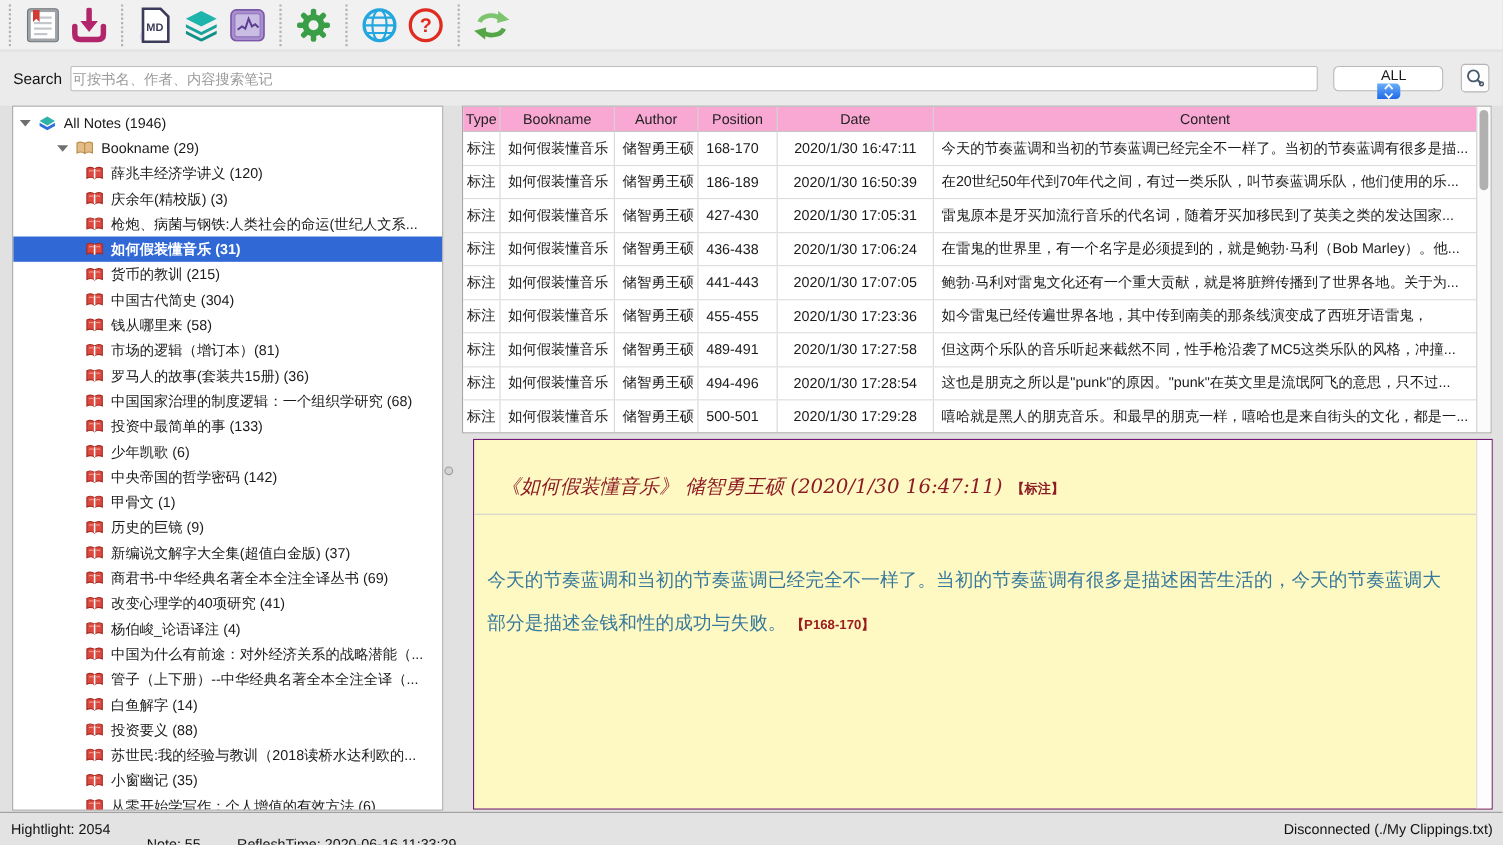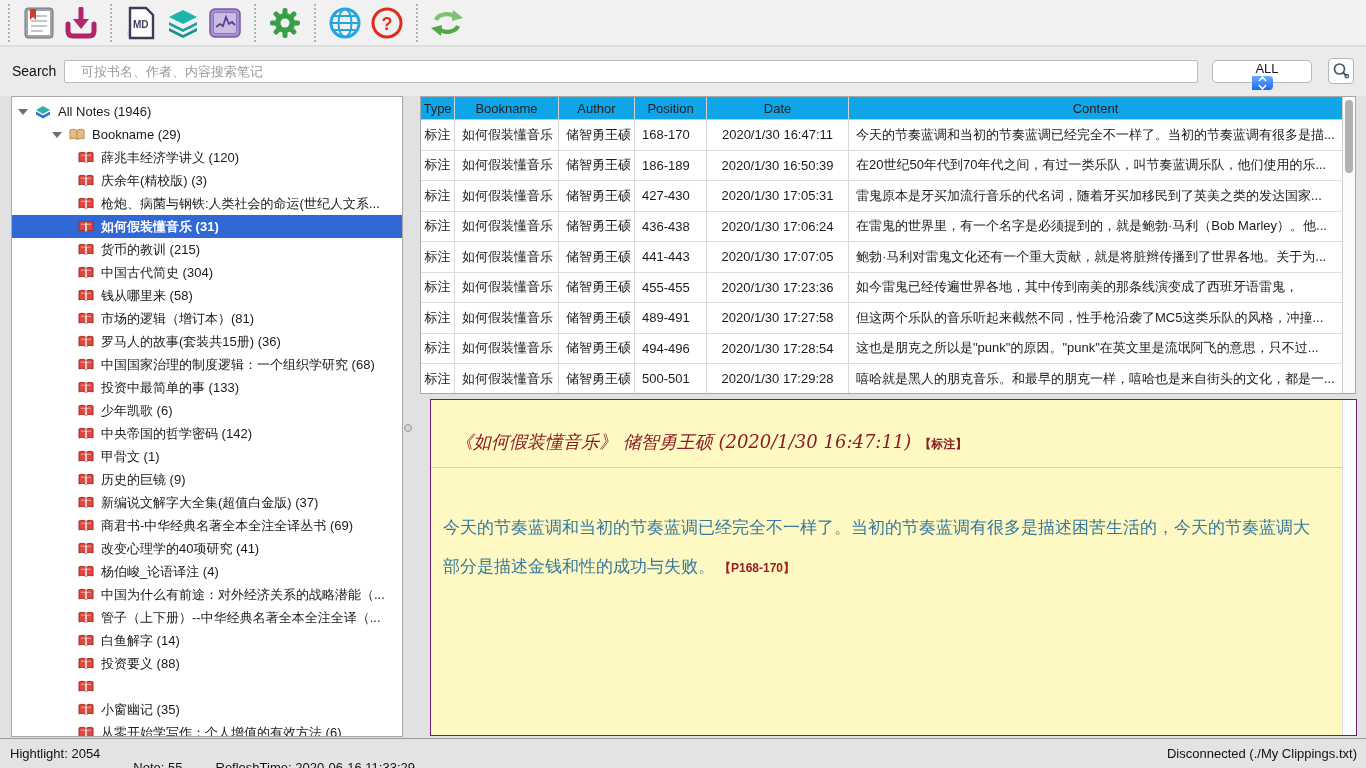--- a/index.html
+++ b/index.html
@@ -11,21 +11,21 @@
   }
   
   .toolbar{position:absolute;top:0;left:0;right:0;height:46px;background:#f1f1f1;
     display:flex;align-items:center;border-bottom:1px solid #dedede;}
   .tb-sep{height:38px;border-left:2px dotted #b2b2b2;margin:0 8px;}
   .tb-btn{width:42px;height:40px;display:flex;align-items:center;justify-content:center;cursor:default;}
   
   .search-row{position:absolute;top:47px;left:0;right:0;height:49px;background:#ebebeb;}
   .search-label{position:absolute;left:12px;top:16px;font-size:14px;color:#111;}
   .search-input{position:absolute;left:64px;top:13px;width:1134px;height:23px;border:1px solid #bcbcbc;
-    border-radius:2px;background:#fff;font-size:13px;padding:0 16px;outline:none;font-family:"Liberation Sans",sans-serif;}
+    border-radius:2px;background:#fff;font-size:13px;padding:0 1px;outline:none;font-family:"Liberation Sans",sans-serif;}
   .search-input::placeholder{color:#9a9a9a;}
   .scope-select{position:absolute;left:1212px;top:13px;width:100px;height:23px;background:#fff;
     border:1px solid #b9b9b9;border-radius:5px;display:flex;align-items:center;font-size:13px;flex-direction:column;}
   .scope-value{flex:1;padding-left:10px;}
   .scope-stepper{width:21px;height:100%;border-radius:0 4px 4px 0;
     background:linear-gradient(#6aadf9,#2069e8);display:flex;flex-direction:column;
     align-items:center;justify-content:center;gap:2px;}
   .search-btn{position:absolute;left:1328px;top:11px;width:26px;height:26px;background:#fdfdfd;
     border:1px solid #b5b5b5;border-radius:4px;display:flex;align-items:center;justify-content:center;}
   
@@ -36,21 +36,21 @@
   .disclosure{width:0;height:0;border-left:5px solid transparent;border-right:5px solid transparent;
     border-top:6px solid #6f6f6f;margin-right:7px;flex:none;}
   .tree-icon{margin-right:7px;flex:none;}
   .tree-row.selected{background:#3068d6;color:#fff;font-weight:bold;}
   .splitter-dot{position:absolute;left:404px;top:424px;width:8px;height:8px;border-radius:50%;
     background:#d2d2d2;border:1px solid #9d9d9d;}
   
   .table-panel{position:absolute;left:420px;top:96px;width:936px;height:298px;background:#fff;
     border:1px solid #a8a8a8;overflow:hidden;}
   .table-body{margin-right:13px;height:100%;}
-  .thead{display:flex;height:23px;background:#0ea5e9;border-bottom:1px solid #c6c6c6;
+  .thead{display:flex;height:23px;background:#f9a8d4;border-bottom:1px solid #c6c6c6;
     font-size:13px;color:#222;}
   .th{display:flex;align-items:center;justify-content:center;border-right:1px solid #d4d4d4;height:100%;}
   .th:last-child{border-right:none;}
   .tr{display:flex;height:30.5px;border-bottom:1px solid #dcdcdc;font-size:13px;}
   .td{display:flex;align-items:center;border-right:1px solid #d8d8d8;height:100%;
     overflow:hidden;white-space:nowrap;padding:0 7px;}
   .td:last-child{border-right:none;}
   .c-type{width:34px;flex:none;justify-content:center;padding:0;}
   .c-bookname{width:104px;flex:none;}
   .c-author{width:76px;flex:none;}
@@ -387,20 +387,21 @@
       <path d="M3 4.5 C4.5 4 6 4 7 4.7 M9 4.7 C10 4 11.5 4 13 4.5" stroke="#f3b6b0" stroke-width="0.9" fill="none"></path>
     </svg>
     <span>投资要义 (88)</span>
   </div>
       <div class="tree-row indent2">
     <svg class="tree-icon" width="16" height="13" viewBox="0 0 16 13">
       <path d="M8 2.5 C6 1 3 1 1 2 L1 11 C3 10 6 10 8 11.5 C10 10 13 10 15 11 L15 2 C13 1 10 1 8 2.5 Z" fill="#da4a40" stroke="#a8281f" stroke-width="1"></path>
       <line x1="8" y1="2.5" x2="8" y2="11.5" stroke="#ffffff" stroke-width="1.4"></line>
       <path d="M3 4.5 C4.5 4 6 4 7 4.7 M9 4.7 C10 4 11.5 4 13 4.5" stroke="#f3b6b0" stroke-width="0.9" fill="none"></path>
     </svg>
+    <span>苏世民:我的经验与教训（2018读桥水达利欧的...</span>
   </div>
       <div class="tree-row indent2">
     <svg class="tree-icon" width="16" height="13" viewBox="0 0 16 13">
       <path d="M8 2.5 C6 1 3 1 1 2 L1 11 C3 10 6 10 8 11.5 C10 10 13 10 15 11 L15 2 C13 1 10 1 8 2.5 Z" fill="#da4a40" stroke="#a8281f" stroke-width="1"></path>
       <line x1="8" y1="2.5" x2="8" y2="11.5" stroke="#ffffff" stroke-width="1.4"></line>
       <path d="M3 4.5 C4.5 4 6 4 7 4.7 M9 4.7 C10 4 11.5 4 13 4.5" stroke="#f3b6b0" stroke-width="0.9" fill="none"></path>
     </svg>
     <span>小窗幽记 (35)</span>
   </div>
       <div class="tree-row indent2">

